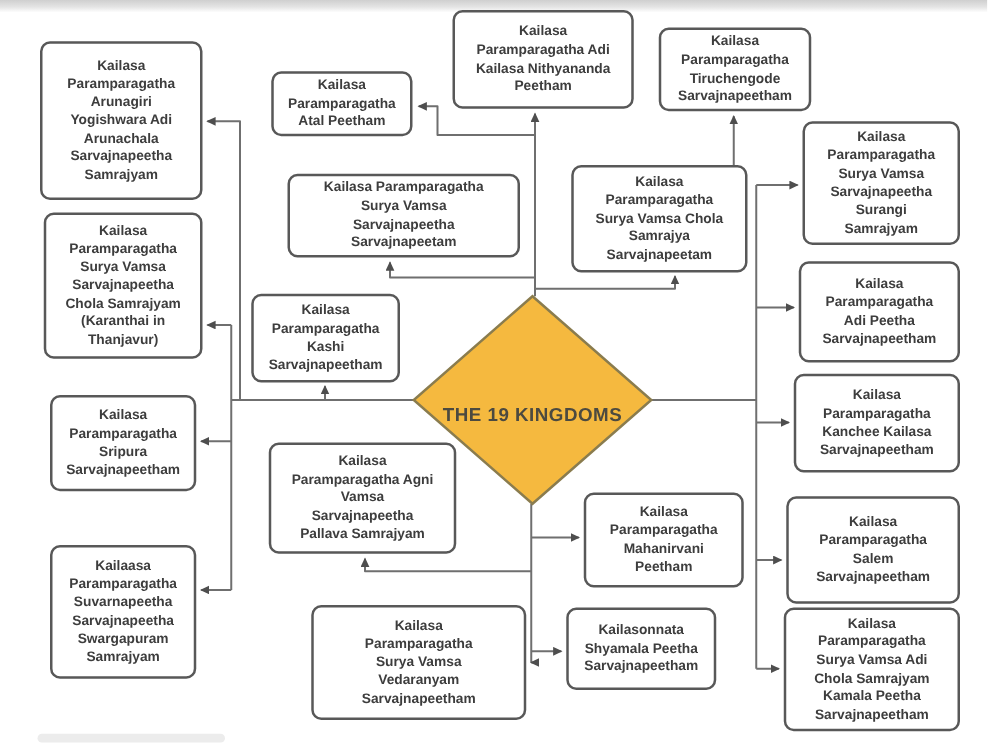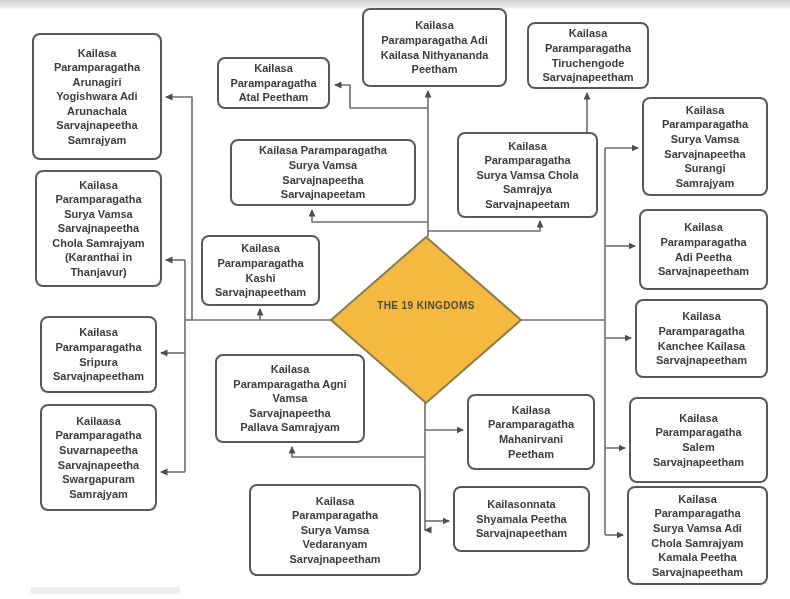--- a/index.html
+++ b/index.html
@@ -21,22 +21,22 @@
     position:absolute;box-sizing:border-box;
     background:#ffffff;border:2px solid #585858;border-radius:8px;
     display:flex;align-items:center;justify-content:center;
     padding:3px 4px;z-index:2;
   }
   .node-label{
     white-space:pre-line;text-align:center;
     font-size:11px;font-weight:bold;color:#3d3d3d;line-height:1.32;
   }
   .diamond-label{
-    position:absolute;left:341px;top:300px;width:170px;z-index:3;
-    text-align:center;font-size:10px;font-weight:bold;color:#4c4a40;
+    position:absolute;left:341px;top:324px;width:170px;z-index:3;
+    text-align:center;font-size:15px;font-weight:bold;color:#4c4a40;
     letter-spacing:0.4px;pointer-events:none;
   }
 </style>
 </head>
 <body>
 
 <div id="canvas">
 
   <div class="top-strip"></div>
 
@@ -99,21 +99,21 @@
 Chola Samrajyam
 (Karanthai in
 Thanjavur)</span>
     </div>
   <div class="node" style="left:40px;top:316px;width:117px;height:77px">
       <span class="node-label">Kailasa
 Paramparagatha
 Sripura
 Sarvajnapeetham</span>
     </div>
-  <div class="node" style="left:40px;top:404px;width:117px;height:107px">
+  <div class="node" style="left:40px;top:436px;width:117px;height:107px">
       <span class="node-label">Kailaasa
 Paramparagatha
 Suvarnapeetha
 Sarvajnapeetha
 Swargapuram
 Samrajyam</span>
     </div>
 
   <div class="node" style="left:217px;top:57px;width:113px;height:52px">
       <span class="node-label">Kailasa
@@ -158,21 +158,21 @@
 Vamsa
 Sarvajnapeetha
 Pallava Samrajyam</span>
     </div>
   <div class="node" style="left:467px;top:394px;width:128px;height:76px">
       <span class="node-label">Kailasa
 Paramparagatha
 Mahanirvani
 Peetham</span>
     </div>
-  <div class="node" style="left:453px;top:486px;width:137px;height:66px">
+  <div class="node" style="left:453px;top:486px;width:120px;height:66px">
       <span class="node-label">Kailasonnata
 Shyamala Peetha
 Sarvajnapeetham</span>
     </div>
   <div class="node" style="left:249px;top:484px;width:172px;height:92px">
       <span class="node-label">Kailasa
 Paramparagatha
 Surya Vamsa
 Vedaranyam
 Sarvajnapeetham</span>

